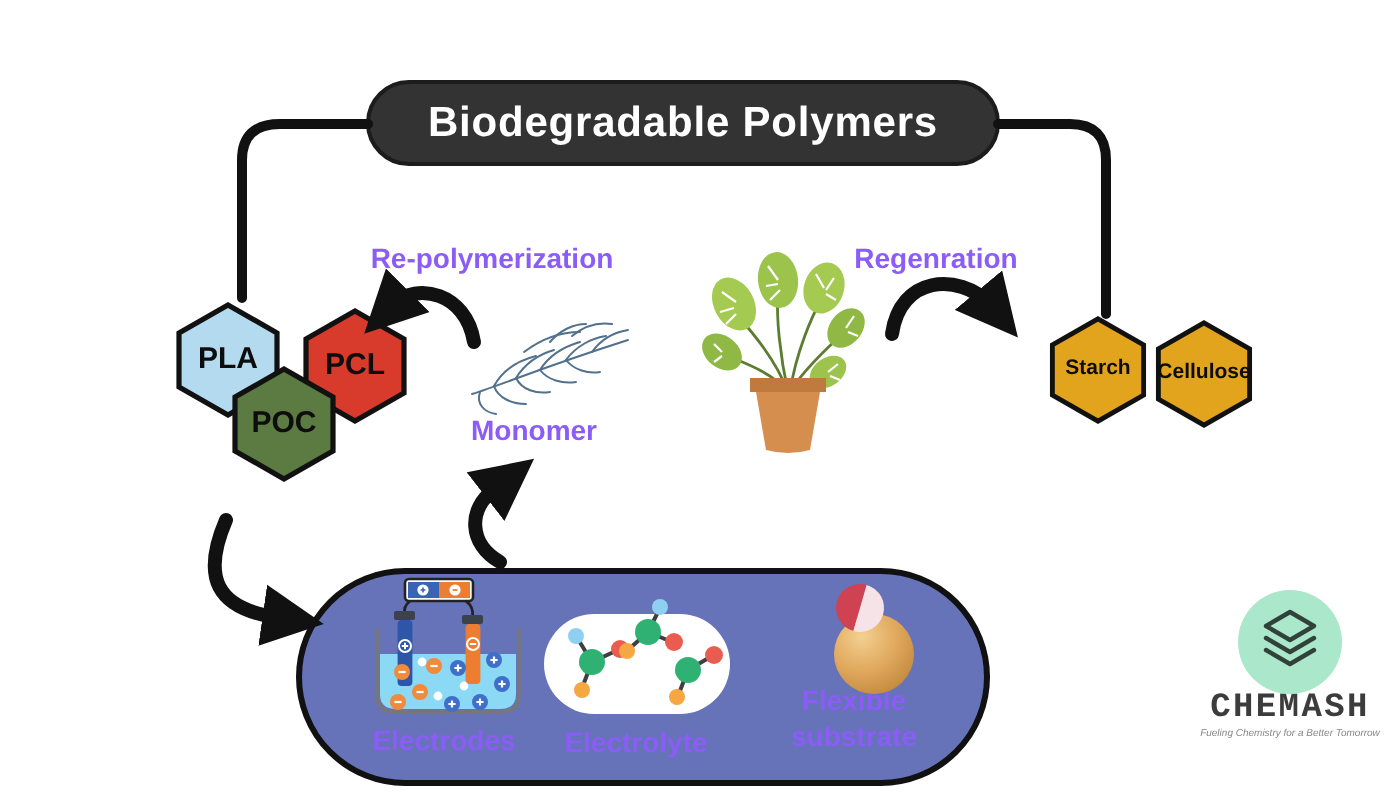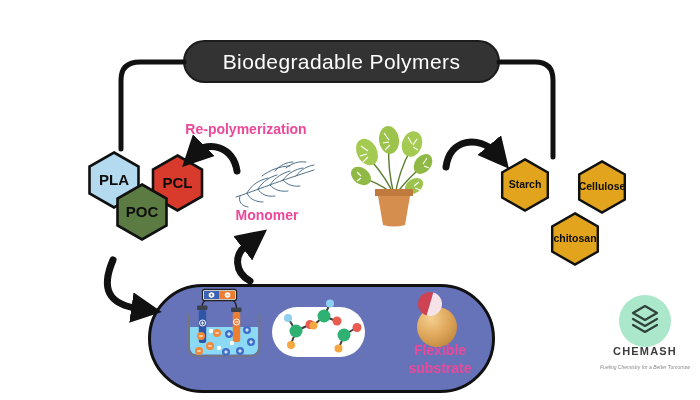--- a/index.html
+++ b/index.html
@@ -1,37 +1,37 @@
 <!DOCTYPE html>
 <html><head>
 <meta charset="utf-8">
 <style>
   html,body{margin:0;padding:0;background:#fff;}
   .canvas{position:relative;width:700px;height:400px;background:#ffffff;overflow:hidden;
           font-family:"Liberation Sans",sans-serif;}
   .title-box{position:absolute;left:183px;top:40px;width:317px;height:43px;background:#333333;
              border:2px solid #1c1c1c;border-radius:22px;display:flex;align-items:center;
              justify-content:center;box-sizing:border-box;z-index:3;}
-  .title-text{color:#ffffff;font-size:21px;font-weight:400;letter-spacing:.4px;}
+  .title-text{color:#ffffff;font-size:21px;font-weight:700;letter-spacing:.4px;}
   .container-panel{position:absolute;left:148px;top:284px;width:347px;height:109px;
                    background:#6673b8;border:3px solid #111;border-radius:58px;box-sizing:border-box;z-index:1;}
   .pill{position:absolute;left:272px;top:307px;width:93px;height:50px;background:#ffffff;
         border-radius:25px;z-index:2;}
   .hex{position:absolute;z-index:2;padding-left:44px;}
   .hex svg{position:absolute;left:0;top:0;width:100%;height:100%;}
   .hex-label{position:absolute;left:0;top:0;right:0;bottom:0;display:flex;align-items:center;
              justify-content:center;font-weight:700;color:#0d0d0d;text-align:center;line-height:1.1;}
   .hex-label.lg{font-size:15px;}
   .hex-label.sm{font-size:10.5px;padding:0 3px;}
-  .lbl{position:absolute;transform:translateX(-50%);font-weight:700;font-size:14px;color:#ec4899;
+  .lbl{position:absolute;transform:translateX(-50%);font-weight:700;font-size:14px;color:#8b5cf6;
        white-space:nowrap;text-align:center;z-index:4;}
   .lbl.wrap{white-space:normal;width:92px;line-height:1.25;}
   .overlay{position:absolute;left:0;top:0;width:700px;height:400px;z-index:5;pointer-events:none;}
   .logo-name{position:absolute;left:645px;top:345px;transform:translateX(-50%);
-             font-family:Liberation Sans, sans-serif;font-size:11px;font-weight:600;color:#3c3c3c;
+             font-family:Liberation Mono, monospace;font-size:17px;font-weight:600;color:#3c3c3c;
              letter-spacing:1.2px;z-index:4;}
   .logo-tagline{position:absolute;left:645px;top:364px;transform:translateX(-50%);font-size:5px;
                 font-style:italic;color:#888;white-space:nowrap;z-index:4;}
 </style>
 </head>
 <body>
 
 <div class="canvas">
 
   <div class="container-panel"></div>
@@ -53,42 +53,39 @@
     </svg>
     <span class="hex-label lg">PCL</span>
   </div>
   <div class="hex" style="left:94px;top:183px;width:52px;height:58px">
     <svg viewBox="0 0 52 58">
       <polygon points="26,1.5 50.5,15.5 50.5,42.5 26,56.5 1.5,42.5 1.5,15.5" stroke="#111" stroke-width="2.6" fill="#5c7b42"></polygon>
     </svg>
     <span class="hex-label lg">POC</span>
   </div>
 
-  <div class="hex" style="left:479px;top:158px;width:48px;height:54px">
+  <div class="hex" style="left:503px;top:158px;width:48px;height:54px">
     <svg viewBox="0 0 52 58">
       <polygon points="26,1.5 50.5,15.5 50.5,42.5 26,56.5 1.5,42.5 1.5,15.5" stroke="#111" stroke-width="2.6" fill="#e2a41c"></polygon>
     </svg>
     <span class="hex-label sm">Starch</span>
   </div>
   <div class="hex" style="left:556px;top:160px;width:48px;height:54px">
     <svg viewBox="0 0 52 58">
       <polygon points="26,1.5 50.5,15.5 50.5,42.5 26,56.5 1.5,42.5 1.5,15.5" stroke="#111" stroke-width="2.6" fill="#e2a41c"></polygon>
     </svg>
     <span class="hex-label sm">Cellulose</span>
-  </div>
-  <div class="hex" style="left:529px;top:212px;width:48px;height:54px">
-    <svg viewBox="0 0 52 58">
-      <polygon points="26,1.5 50.5,15.5 50.5,42.5 26,56.5 1.5,42.5 1.5,15.5" stroke="#111" stroke-width="2.6" fill="#e2a41c"></polygon>
-    </svg>
-    <span class="hex-label sm">chitosan</span>
   </div>
 
   <span class="lbl" style="left:246px;top:121px">Re-polymerization</span>
   <span class="lbl" style="left:267px;top:207px">Monomer</span>
-  <span class="lbl wrap" style="left:440px;top:342px">Flexible substrate</span>
+  <span class="lbl" style="left:468px;top:121px">Regenration</span>
+  <span class="lbl" style="left:222px;top:362px">Electrodes</span>
+  <span class="lbl" style="left:318px;top:363px">Electrolyte</span>
+  <span class="lbl wrap" style="left:427px;top:342px">Flexible substrate</span>
 
   <span class="logo-name">CHEMASH</span>
   <span class="logo-tagline">Fueling Chemistry for a Better Tomorrow</span>
 
   <svg class="overlay" viewBox="0 0 700 400">
     <defs>
       <marker id="ah" markerWidth="4.4" markerHeight="4.4" refX="2.4" refY="2.2" orient="auto">
         <path d="M0,0 L4.4,2.2 L0,4.4 Z" fill="#111"></path>
       </marker>
       <radialGradient id="ballGrad" cx="35%" cy="28%" r="80%">

